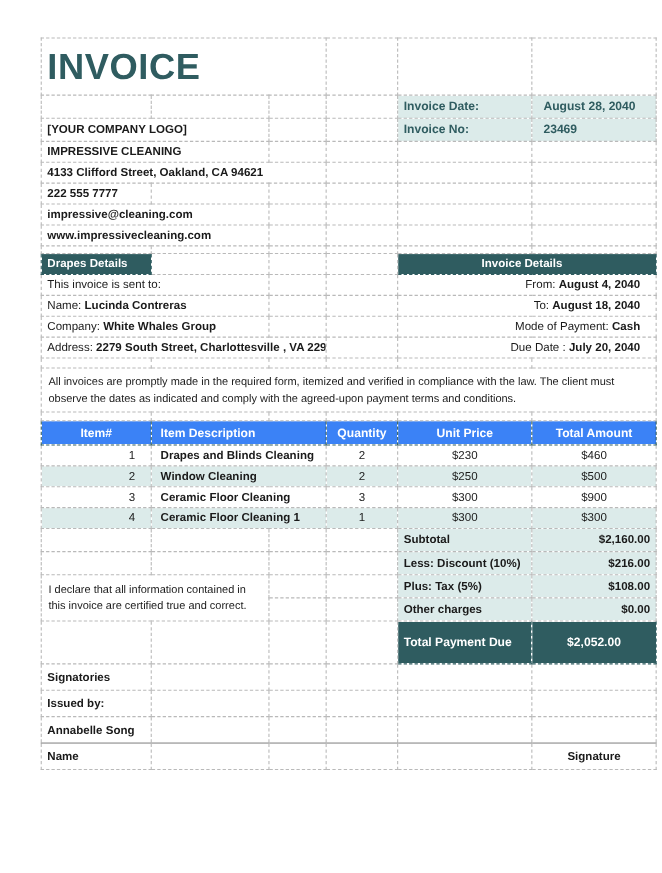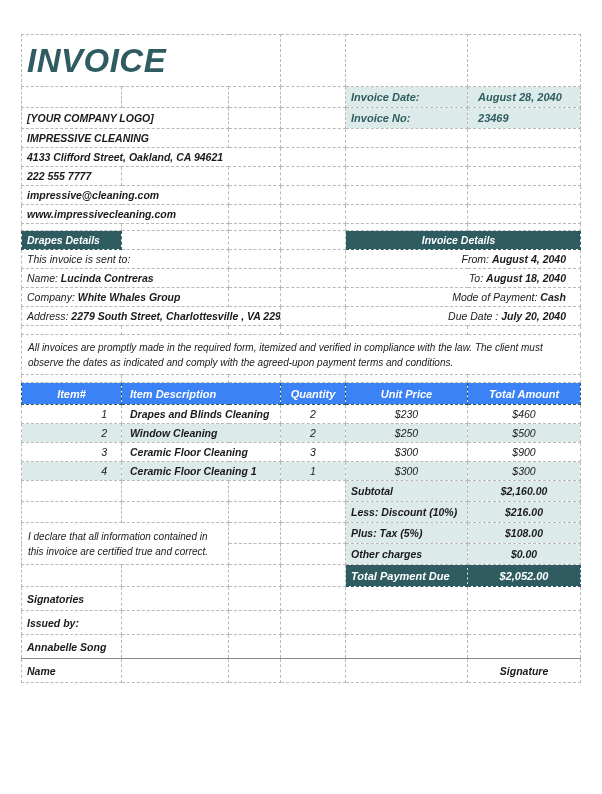--- a/index.html
+++ b/index.html
@@ -3,24 +3,23 @@
 <meta charset="utf-8">
 <style>
   * { box-sizing: border-box; margin: 0; padding: 0; }
   html, body {
     width: 602px; height: 794px;
     background: #ffffff;
     font-family: "Liberation Sans", sans-serif;
   }
   #sheet {
     position: absolute;
-    left: 21px; top: 34px;
+    left: 37px; top: 34px;
     width: 559px;
     border-collapse: collapse;
-    font-style: italic;
   }
   table { border-collapse: collapse; width: 100%; table-layout: fixed; }
   td {
     border: 1px dashed #b9b9b9;
     font-size: 10.5px;
     color: #1a1a1a;
     padding: 0 5px;
     height: 19px;
     vertical-align: middle;
     overflow: hidden;
@@ -60,24 +59,24 @@
     font-size: 11px; text-align: center; height: 22px;
     border-color: #2F5C60;
   }
   .item { height: 19px; font-size: 10.5px; }
   .item.alt { background: #DCEBEA; }
   .c { text-align: center; }
   .r { text-align: right; padding-right: 14px; }
   .bold { font-weight: bold; }
   
   .tot { background: #DCEBEA; font-weight: bold; font-size: 10.5px; height: 21px; }
-  .tot.val { text-align: center; }
+  .tot.val { text-align: right; }
   .grand {
     background: #2F5C60; color: #fff; font-weight: bold;
-    font-size: 11px; height: 22px; border-color: #2F5C60;
+    font-size: 11px; height: 39px; border-color: #2F5C60;
   }
   .grand.val { text-align: center; }
   
   .decl {
     font-size: 10px; line-height: 1.5; white-space: normal;
     vertical-align: middle; padding: 3px 6px;
   }
   
   .sig { font-weight: bold; font-size: 10.5px; height: 24px; margin-left: 32px; }
   .topline { border-top: 1px solid #8a8a8a; }

